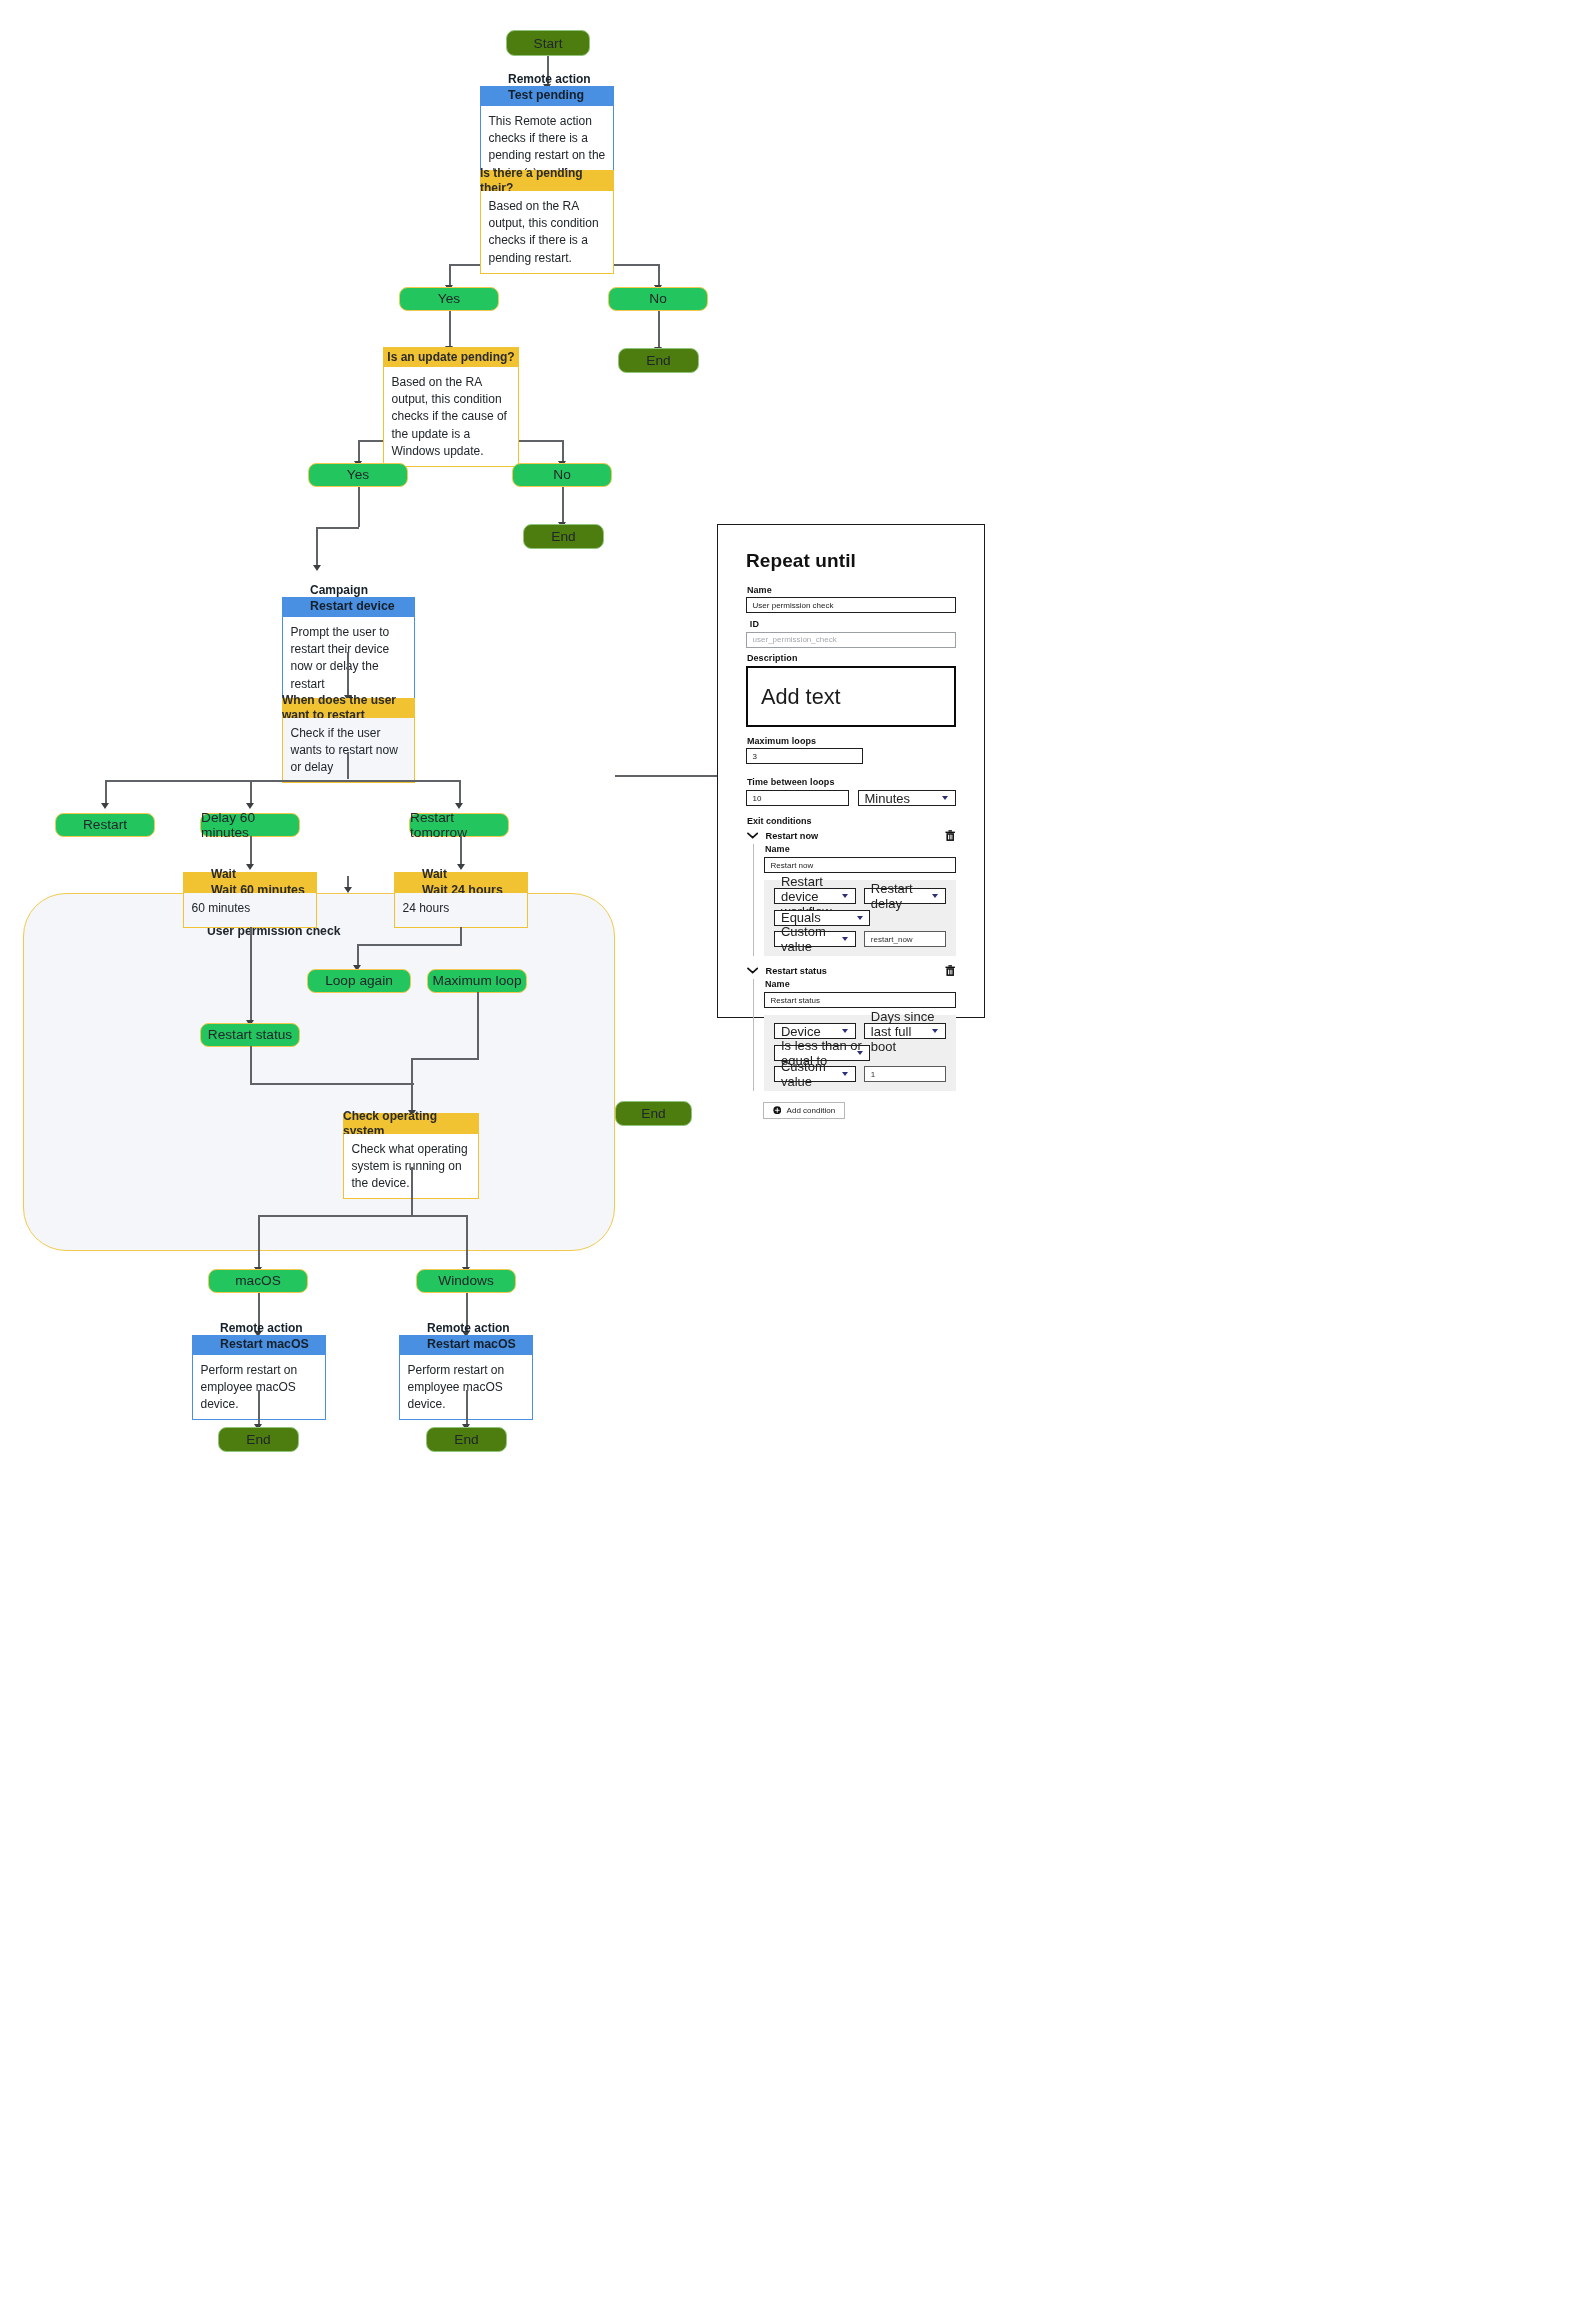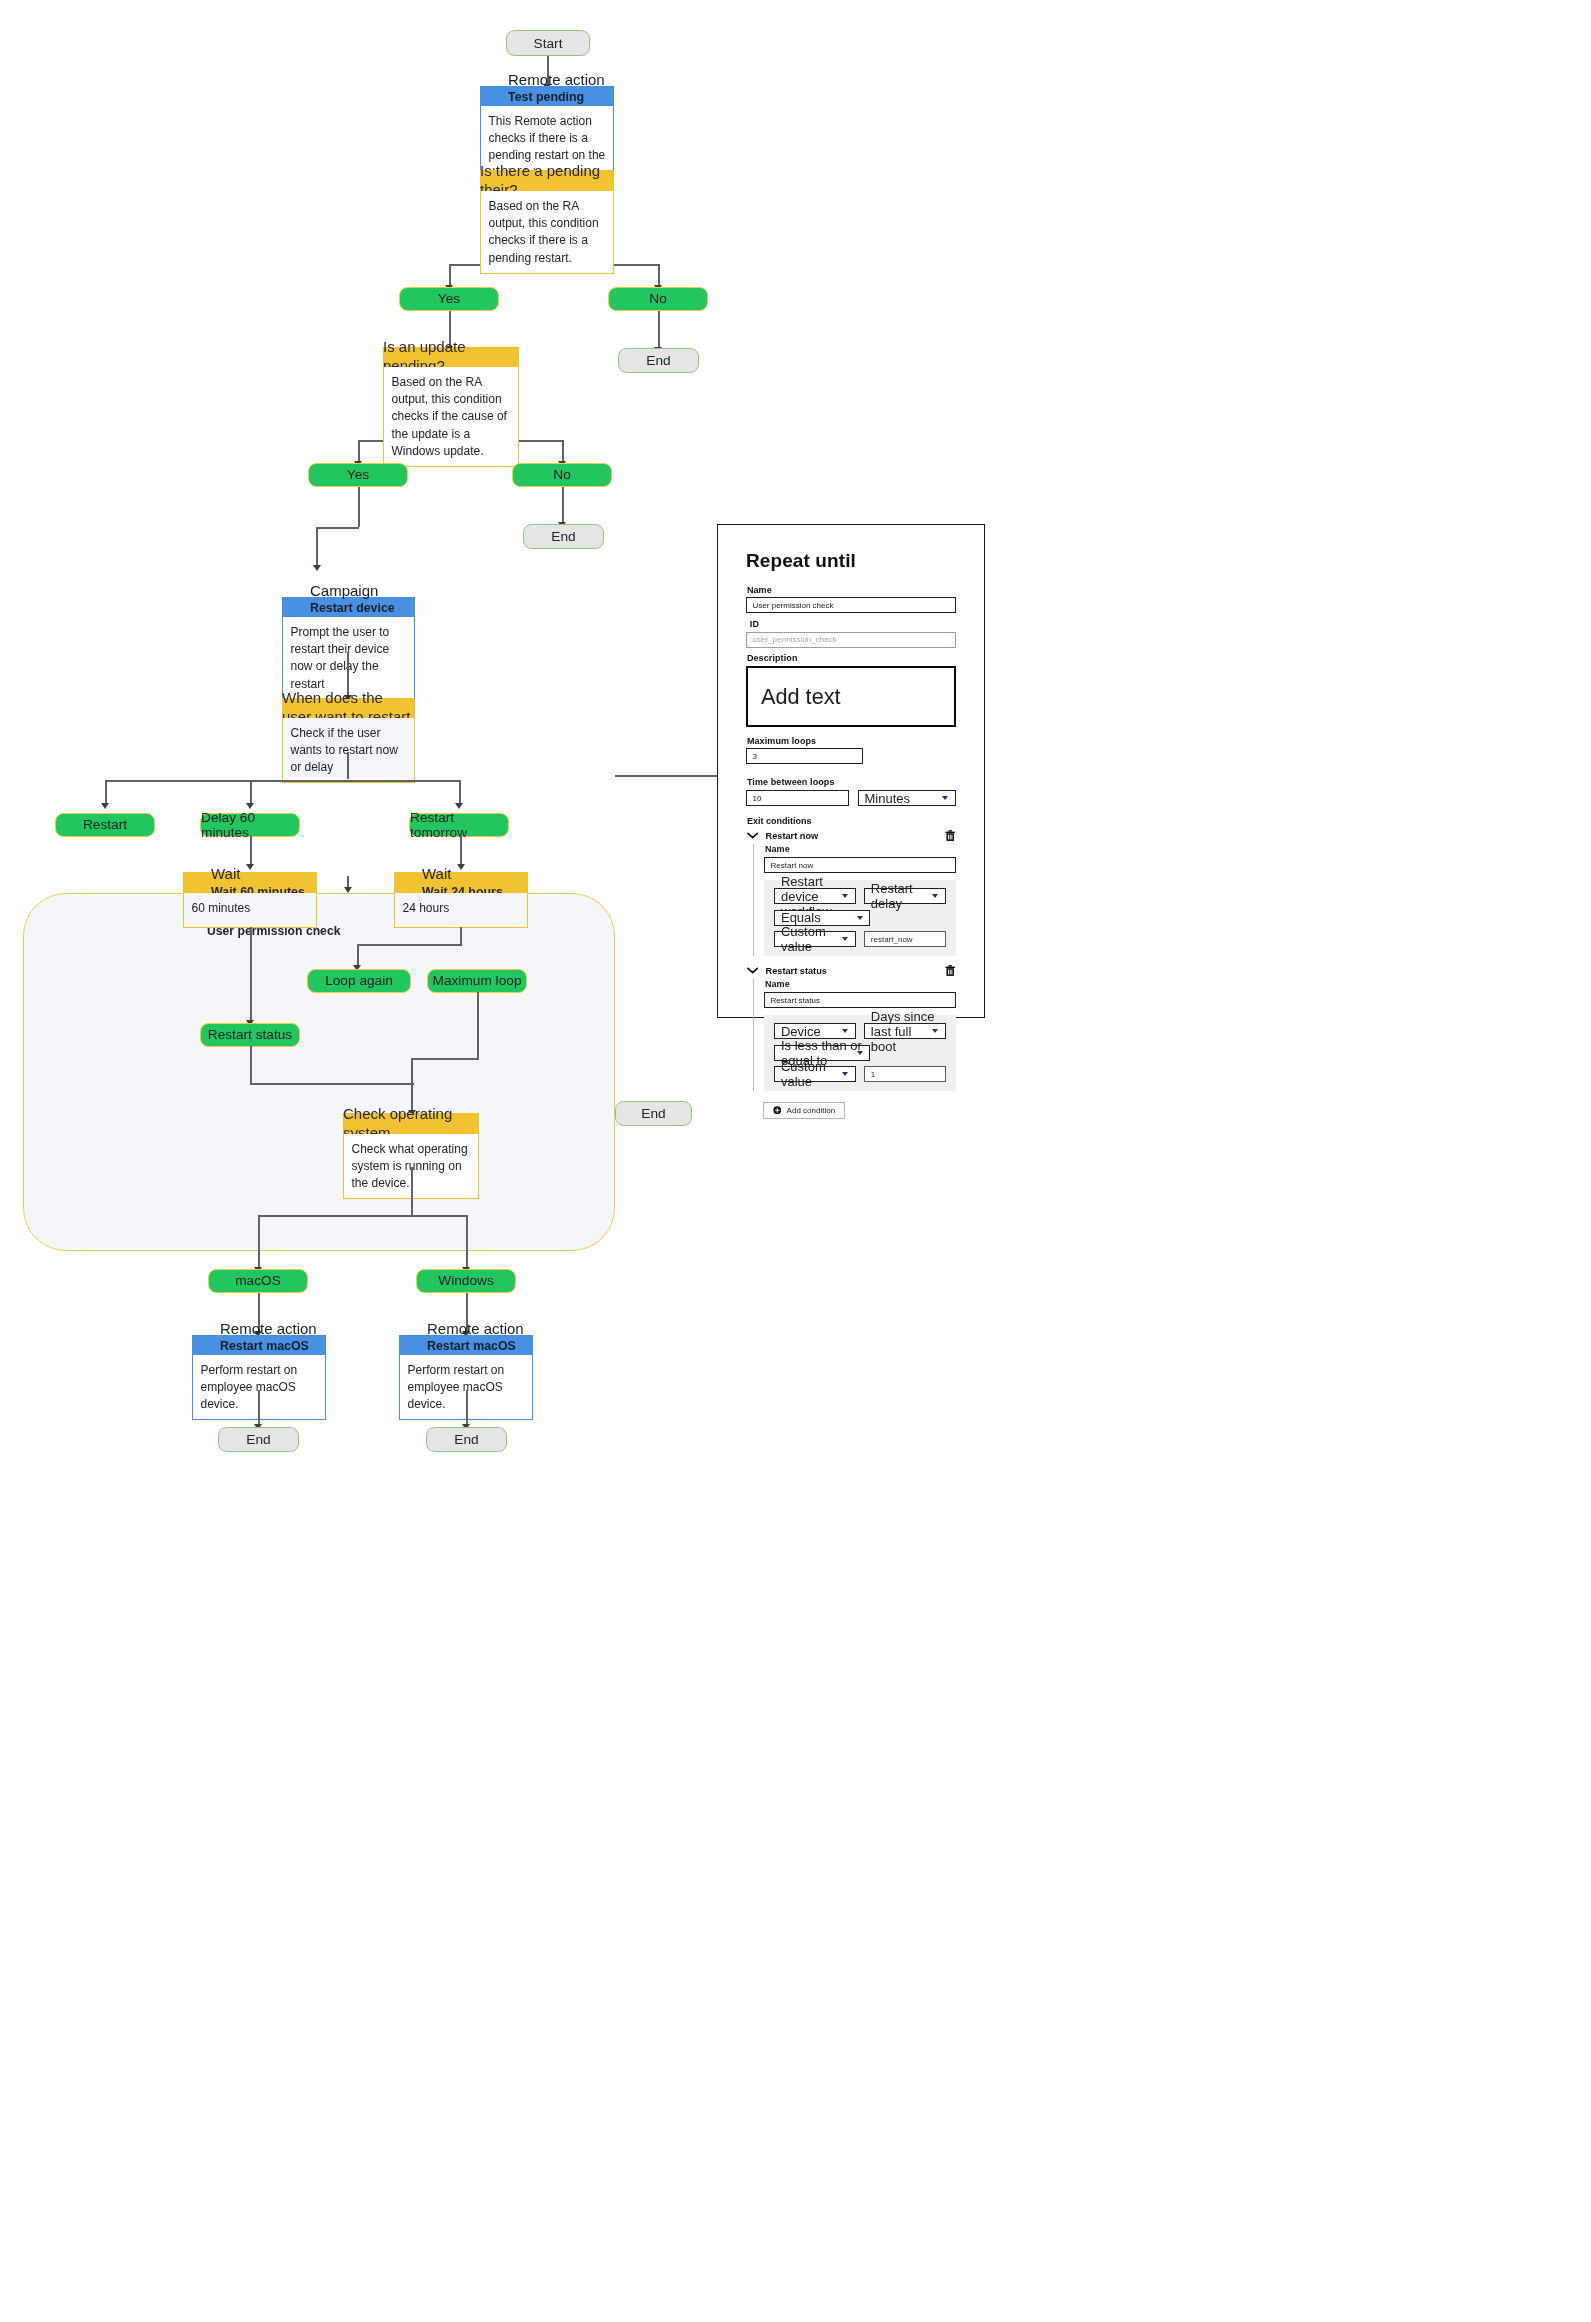--- a/index.html
+++ b/index.html
@@ -4,39 +4,39 @@
 <style>
   html,body{margin:0;padding:0;background:#ffffff;}
   body{font-family:"Liberation Sans", sans-serif; color:#20262b;}
   #stage{position:relative;width:1591px;height:2322px;overflow:hidden;background:#fff;}
 
   
   .abs{position:absolute;box-sizing:border-box;}
 
   
   .term{
-    background:#e5e5e5;border:1.5px solid #93c47d;border-radius:8.5px;
+    background:#4d7c0f;border:1.5px solid #93c47d;border-radius:8.5px;
     display:flex;align-items:center;justify-content:center;
     font-size:13.7px;color:#20262b;
   }
 
   
   .pill{
     background:#22c55e;border:1.5px solid #f2c94c;border-radius:8.5px;
     display:flex;align-items:center;justify-content:center;
     font-size:13.7px;color:#20262b;
   }
 
   
   .card{display:flex;flex-direction:column;}
   .card .hd{
     display:flex;flex-direction:column;justify-content:center;
     padding:5.6px 0 5.6px 0;box-sizing:border-box;
   }
-  .card .hd .k{font-size:15px;line-height:1.25;font-weight:400;}
+  .card .hd .k{font-size:12px;line-height:1.25;font-weight:700;}
   .card .hd .t{font-size:12.4px;line-height:1.3;font-weight:bold;}
   .card .hd.center{align-items:center;}
   .card .hd .indent{margin-left:28px;}
   .card .bd{
     flex:1;font-size:12px;line-height:1.45;padding:6.6px 7.5px 5.6px 7.5px;
     box-sizing:border-box;
   }
 
   
   .card.blue .hd{background:#4a90e2;color:#15202b;}

